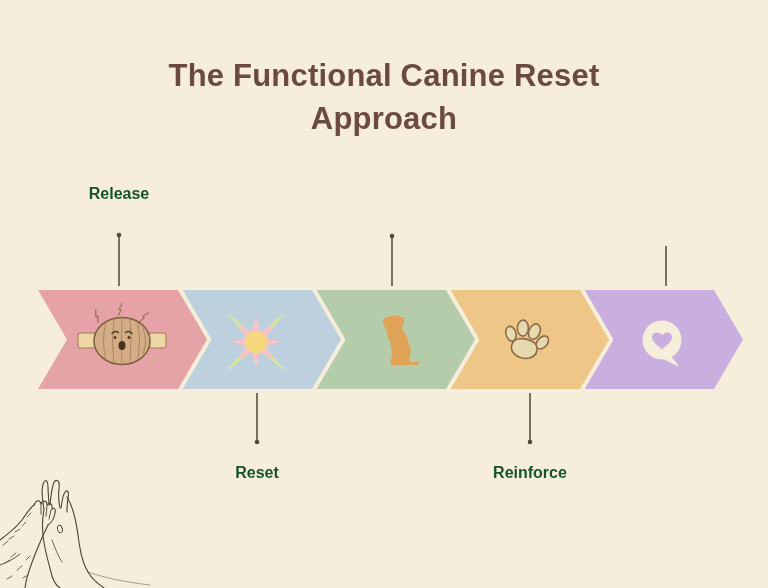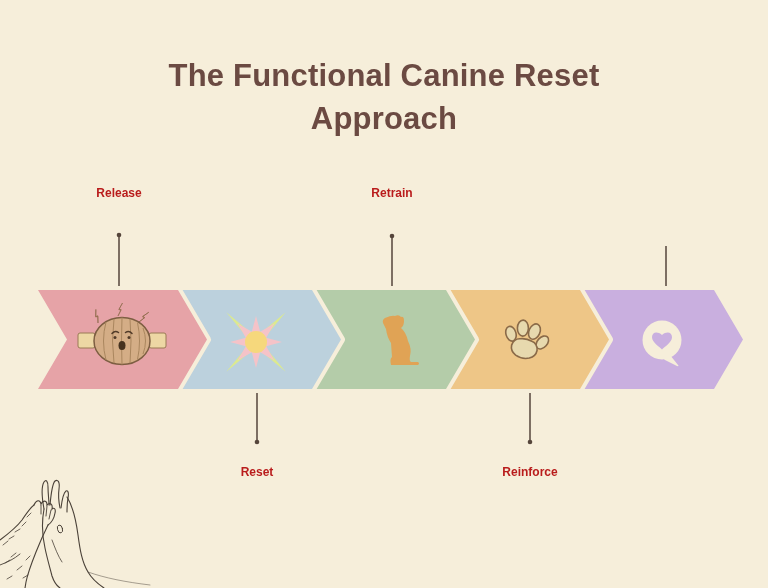--- a/index.html
+++ b/index.html
@@ -16,40 +16,39 @@
     text-align:center;
     font-size:31px;line-height:43px;
     font-weight:bold;
     color:#6b4a42;
     letter-spacing:.2px;
   }
   .step-label{
     position:absolute;
     width:140px;
     text-align:center;
-    font-size:12px;line-height:21px;
+    font-size:16px;line-height:21px;
     font-weight:bold;
-    color:#b91c1c;
+    color:#14532d;
   }
   .lbl-release{left:49px;top:183px;}
   .lbl-retrain{left:322px;top:183px;}
   .lbl-reset{left:187px;top:462px;}
   .lbl-reinforce{left:460px;top:462px;}
   .lbl-result{left:603px;top:178px;width:126px;}
   .diagram-svg{position:absolute;left:0;top:0;}
 </style>
 </head>
 <body>
 
 <div class="canvas">
 
   <div class="title">The Functional Canine Reset Approach</div>
 
   <div class="step-label lbl-release">Release</div>
-  <div class="step-label lbl-retrain">Retrain</div>
   <div class="step-label lbl-reinforce">Reinforce</div>
   <div class="step-label lbl-reset">Reset</div>
 
   <svg class="diagram-svg" width="768" height="588" viewBox="0 0 768 588">
 
     <g stroke="#55453b" stroke-width="1.5">
       <line x1="119" y1="237" x2="119" y2="287"></line>
       <line x1="392" y1="238" x2="392" y2="287"></line>
       <line x1="666" y1="246" x2="666" y2="287"></line>
       <line x1="257" y1="392" x2="257" y2="440"></line>

